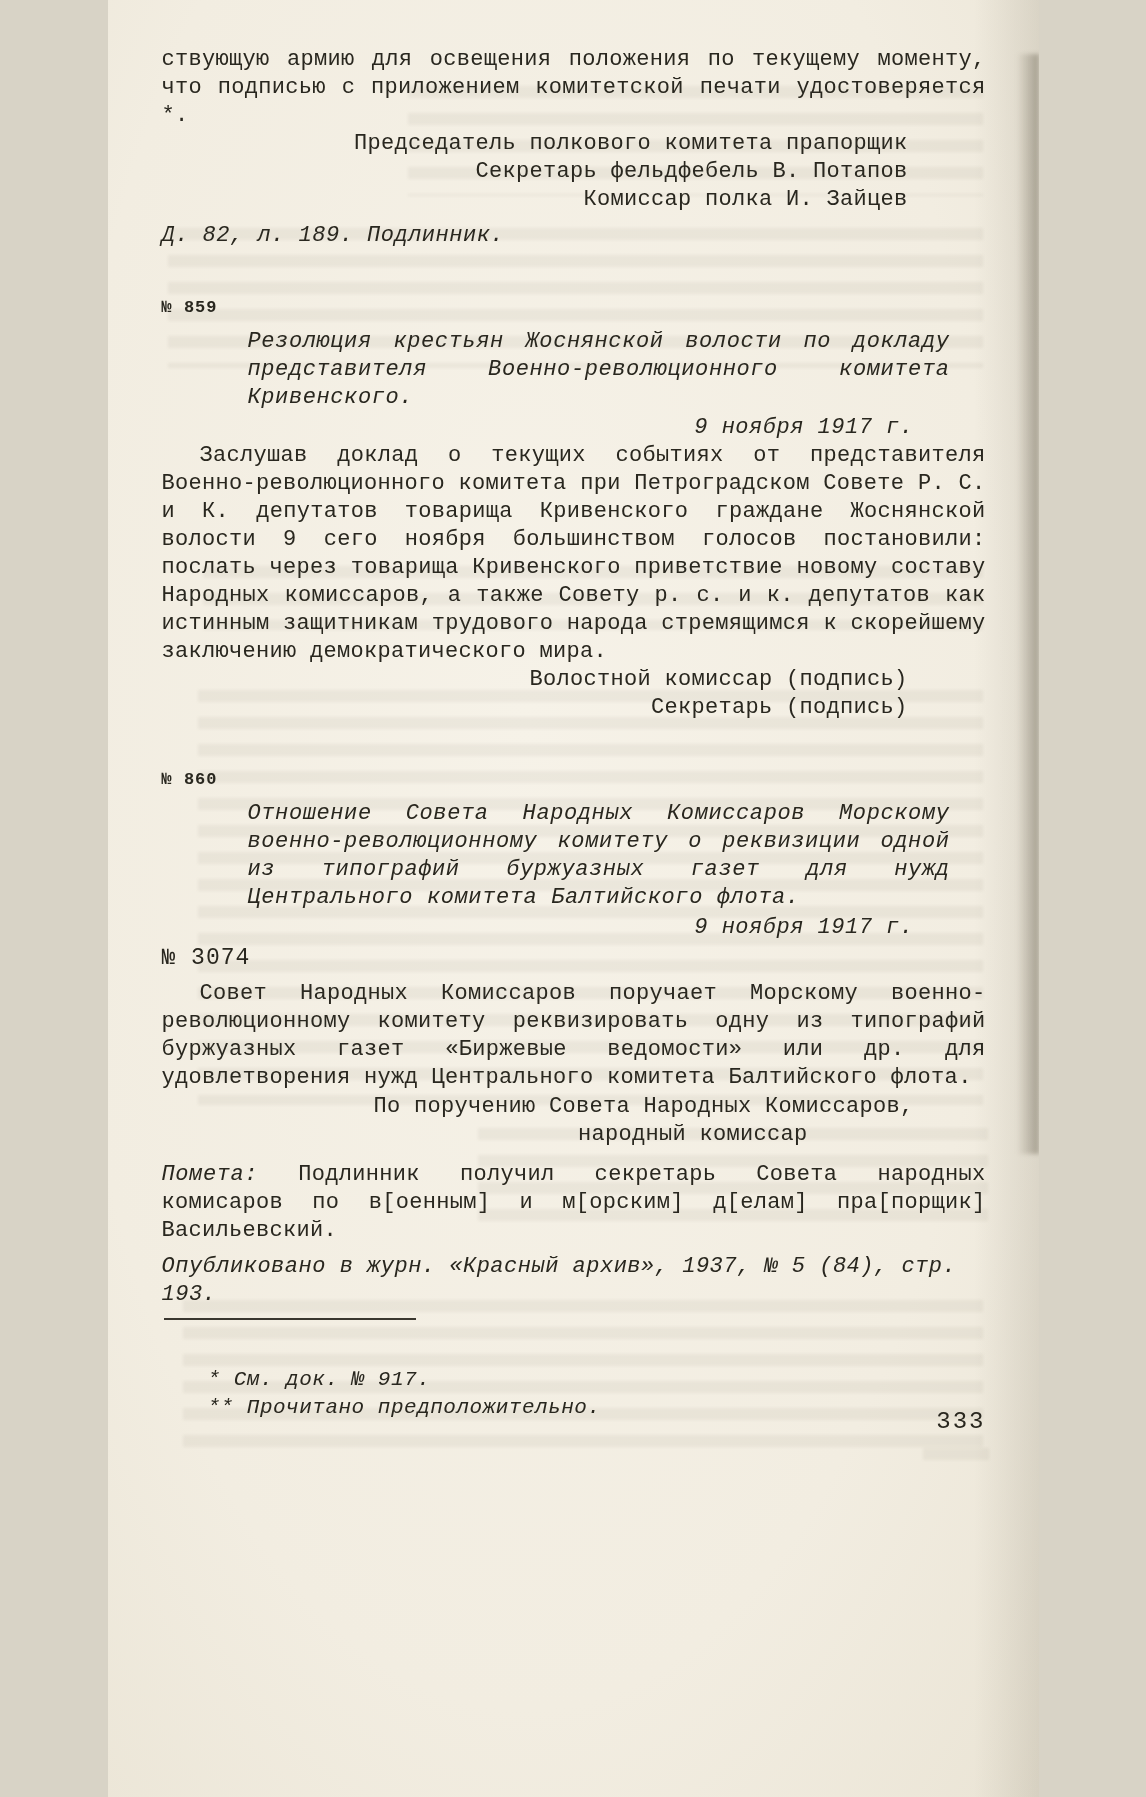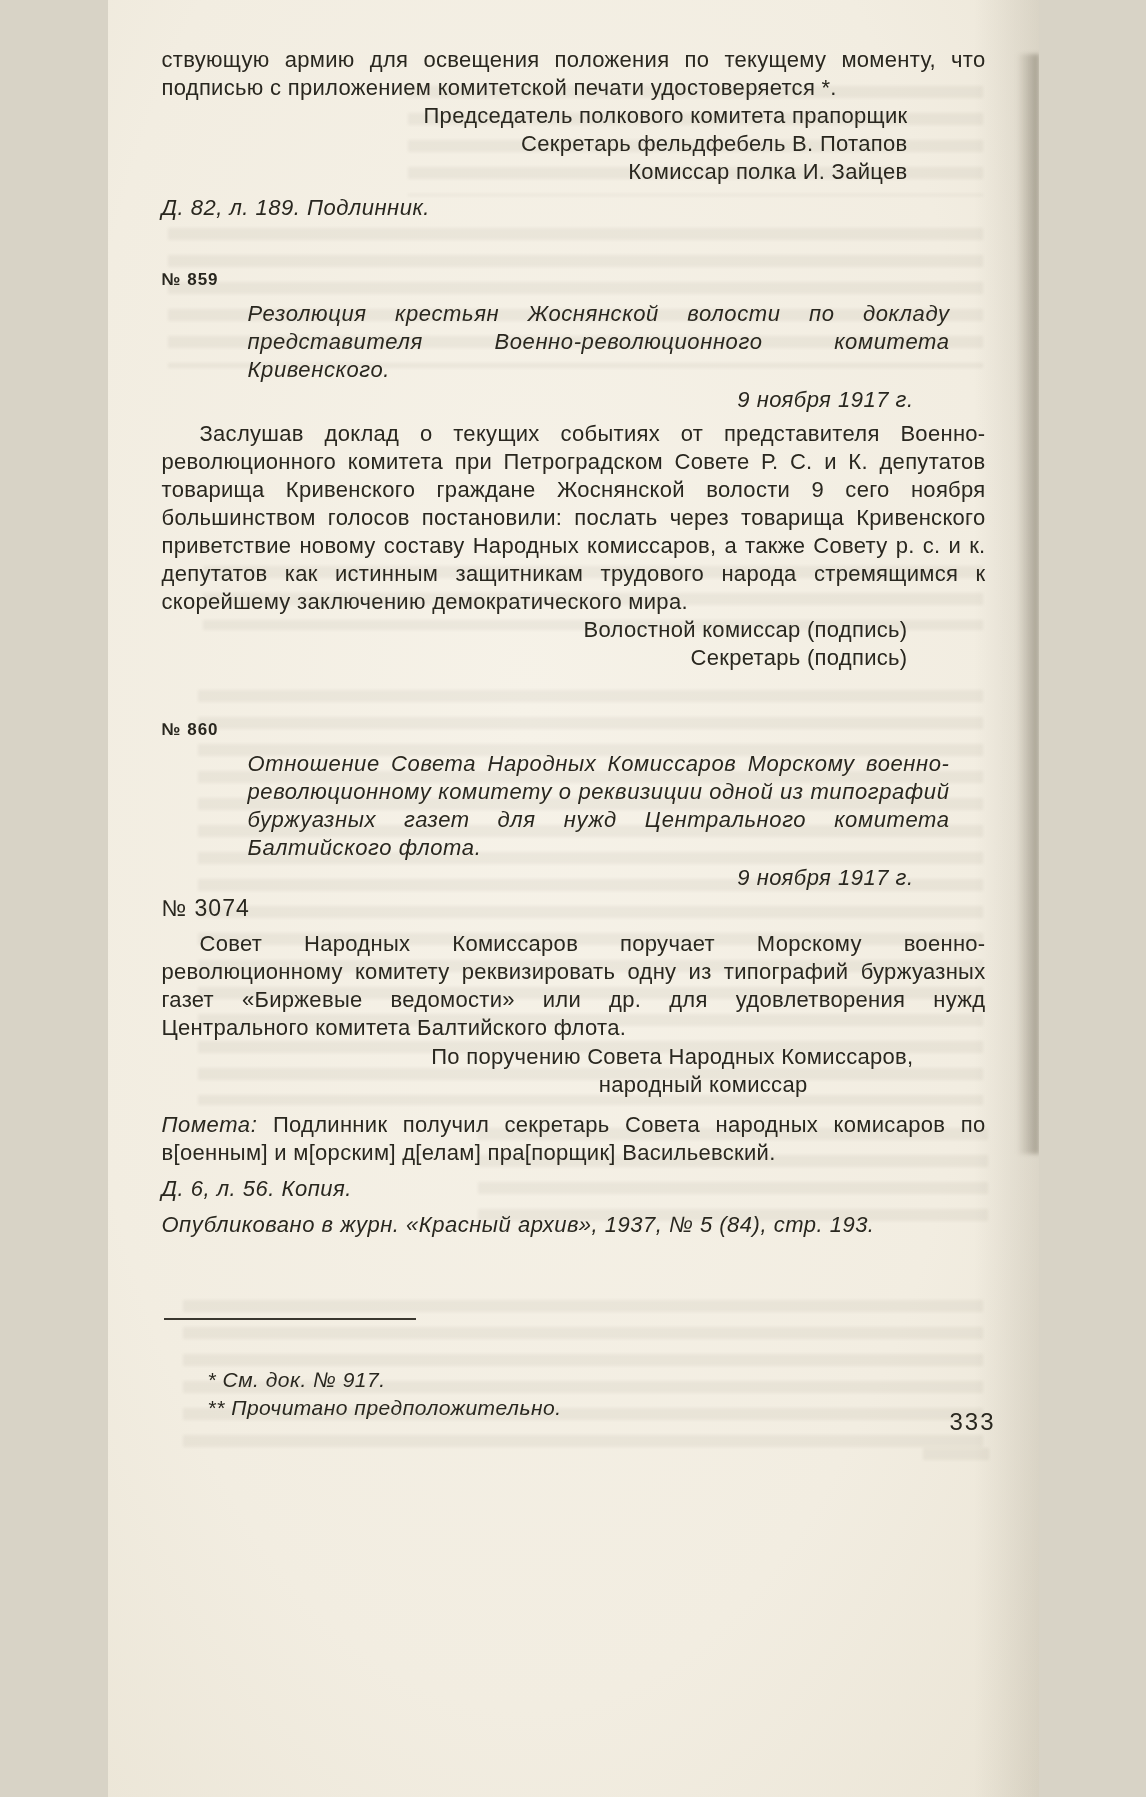--- a/index.html
+++ b/index.html
@@ -4,21 +4,21 @@
 <style>
   html, body { margin: 0; padding: 0; background: #d8d3c6; }
 
   .page {
     position: relative;
     width: 931px;
     height: 1797px;
     margin: 0 auto;
     overflow: hidden;
     color: #29271f;
-    font-family: Liberation Sans, sans-serif;
+    font-family: Liberation Mono, monospace;
     background:
       linear-gradient(to right, rgba(0,0,0,0) 93%, rgba(95,88,70,0.14) 100%),
       radial-gradient(ellipse at 45% 40%, #f6f2e8 0%, #f2ede1 65%, #eae4d5 100%);
   }
 
   
   .ghost {
     position: absolute;
     opacity: 0.5;
     filter: blur(1.6px);
@@ -85,21 +85,21 @@
     margin-top: 2px;
     letter-spacing: 0.5px;
   }
 
   .doc-num2 {
     font-size: 23px;
     letter-spacing: 1px;
     margin-top: 2px;
   }
 
-  .para-first { margin-top: 6px; }
+  .para-first { }
   .para-body  { margin-top: 8px; }
 
   .sig-center {
     text-align: right;
     padding-right: 72px;
     margin-top: 1px;
   }
   .sig-center .sig2 { padding-right: 106px; }
 
   .note { margin-top: 12px; text-align: justify; }
@@ -122,21 +122,21 @@
   }
   .fn {
     font-style: italic;
     letter-spacing: 0.5px;
     padding-left: 46px;
   }
   .fn-first { margin-top: 46px; }
 
   .page-number {
     position: absolute;
-    left: 64px;
+    left: 54px;
     top: 1408px;
     width: 824px;
     text-align: right;
     font-size: 24px;
     letter-spacing: 2px;
   }
 </style>
 </head>
 <body>
 
@@ -185,21 +185,20 @@
 
     <div class="sig-center">
       <div>По поручению Совета Народных Комиссаров,</div>
       <div class="sig2">народный комиссар</div>
     </div>
 
     <p class="note">
       <span class="note-label">Помета:</span><span> Подлинник получил секретарь Совета народных комисаров по в[оенным] и м[орским] д[елам] пра[порщик] Васильевский.</span>
     </p>
 
-    <p class="archive">Д. 6, л. 56. Копия.</p>
     <p class="archive">Опубликовано в журн. «Красный архив», 1937, № 5 (84), стр. 193.</p>
 
   </div>
 
   <div class="footnotes">
     <div class="fn-rule"></div>
     <p class="fn fn-first">* См. док. № 917.</p>
     <p class="fn">** Прочитано предположительно.</p>
   </div>
 

